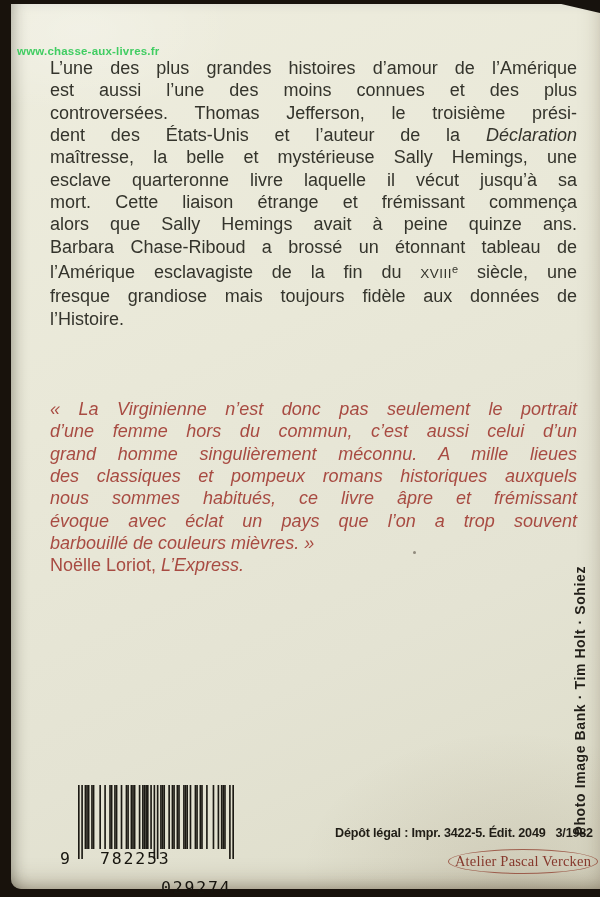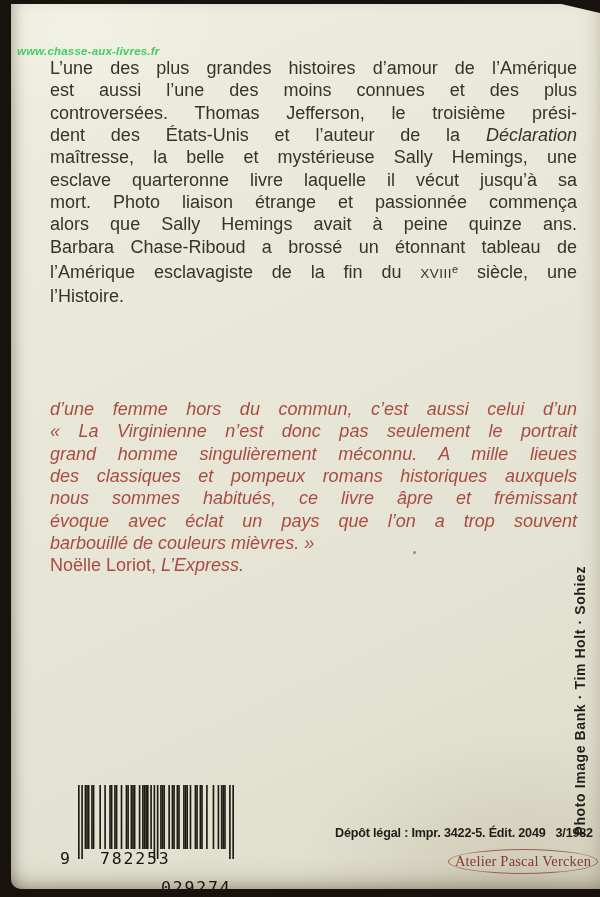--- a/index.html
+++ b/index.html
@@ -77,39 +77,40 @@
 </head>
 <body>
 
 <div class="cover">
   <div class="sheen"></div>
   <div class="stain-dot"></div>
 </div>
 
 <div class="edge-wedge"></div>
 
-<div class="watermark" style="color: rgb(47, 202, 85); font-style: italic;">www.chasse-aux-livres.fr</div>
+<div class="watermark" style="color: rgb(47, 202, 85);">www.chasse-aux-livres.fr</div>
 
 <div class="textblock synopsis">
     <div class="tline"><span>L’une des plus grandes histoires d’amour de l’Amérique</span></div>
     <div class="tline"><span>est aussi l’une des moins connues et des plus</span></div>
     <div class="tline"><span>controversées. Thomas Jefferson, le troisième prési-</span></div>
     <div class="tline"><span>dent des États-Unis et l’auteur de la </span><span class="i">Déclaration</span></div>
     <div class="tline"><span>maîtresse, la belle et mystérieuse Sally Hemings, une</span></div>
     <div class="tline"><span>esclave quarteronne livre laquelle il vécut jusqu’à sa</span></div>
-    <div class="tline"><span>mort. Photo liaison étrange et passionnée commença</span></div>
+    <div class="tline"><span>mort. Cette liaison étrange et frémissant commença</span></div>
     <div class="tline"><span>alors que Sally Hemings avait à peine quinze ans.</span></div>
     <div class="tline"><span>Barbara Chase-Riboud a brossé un étonnant tableau de</span></div>
     <div class="tline"><span>l’Amérique esclavagiste de la fin du </span><span class="sc">XVIII</span><span class="sup">e</span><span> siècle, une</span></div>
+    <div class="tline"><span>fresque grandiose mais toujours fidèle aux données de</span></div>
     <div class="tline"><span>l’Histoire.</span></div>
   </div>
 
 <div class="textblock quote" style="color: rgb(168, 75, 66);">
+    <div class="tline"><span>« La Virginienne n’est donc pas seulement le portrait</span></div>
     <div class="tline"><span>d’une femme hors du commun, c’est aussi celui d’un</span></div>
-    <div class="tline"><span>« La Virginienne n’est donc pas seulement le portrait</span></div>
     <div class="tline"><span>grand homme singulièrement méconnu. A mille lieues</span></div>
     <div class="tline"><span>des classiques et pompeux romans historiques auxquels</span></div>
     <div class="tline"><span>nous sommes habitués, ce livre âpre et frémissant</span></div>
     <div class="tline"><span>évoque avec éclat un pays que l’on a trop souvent</span></div>
     <div class="tline"><span>barbouillé de couleurs mièvres. »</span></div>
   </div>
 
 <div class="textblock attribution" style="color: rgb(168, 75, 66);">
     <div class="tline"><span>Noëlle Loriot, </span><span class="i">L’Express.</span></div>
   </div>

